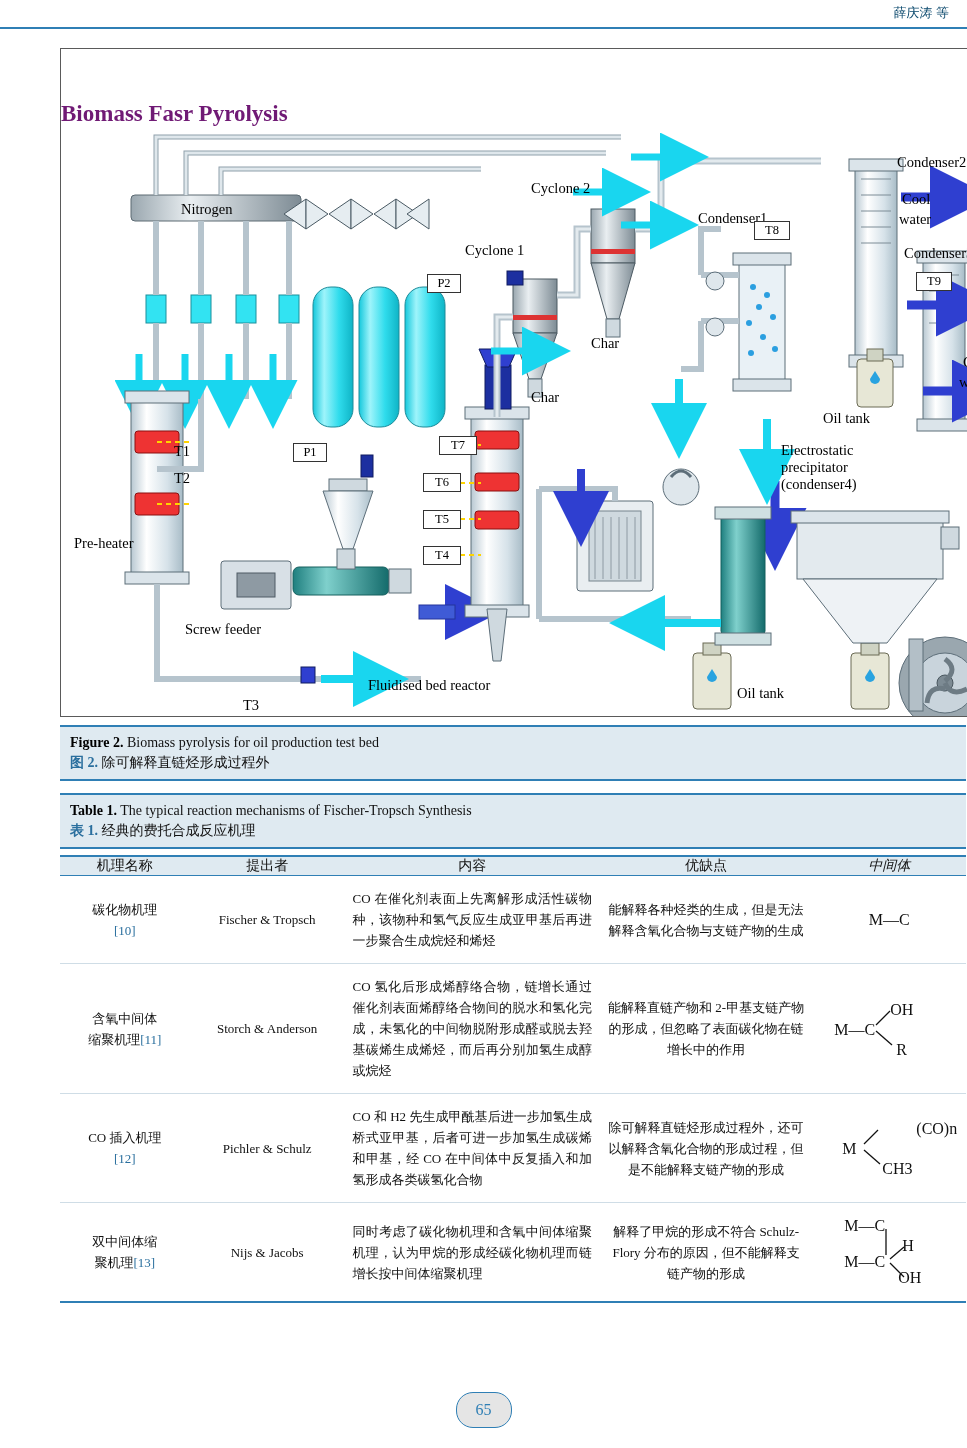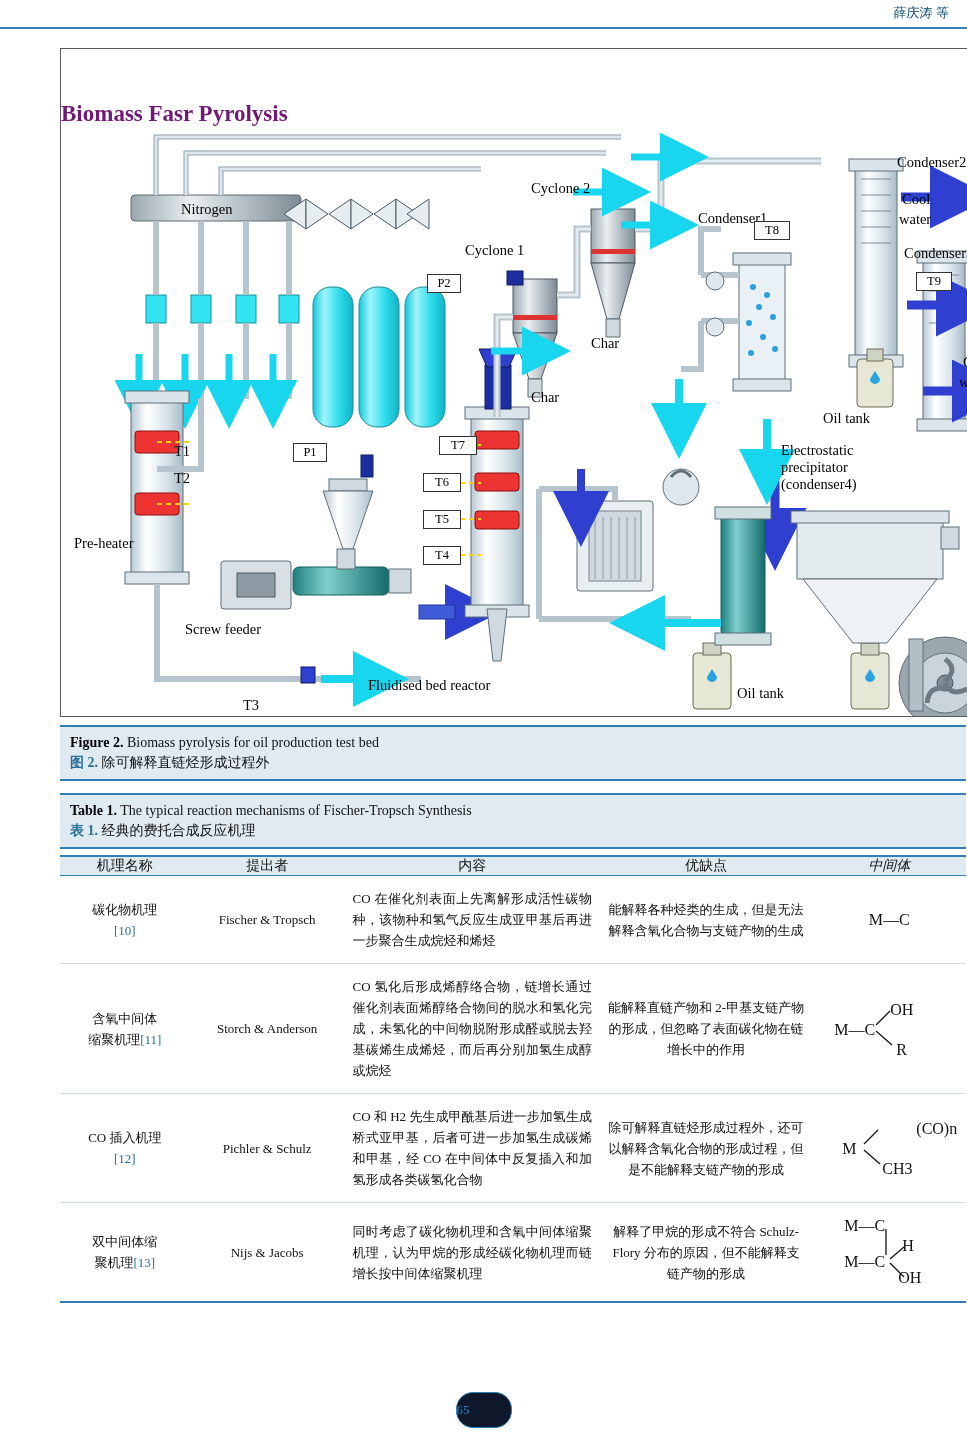--- a/index.html
+++ b/index.html
@@ -64,21 +64,21 @@
   .c-auth{width:150px;}
   .c-cont{width:255px;}
   .c-pros{width:210px;}
   .c-inter{width:150px;font-style:italic;}
   .ref{color:#2a6f9e;}
   .formula{font-family:"Liberation Serif",serif;font-size:16px;line-height:20px;}
   
   .page-num{
     position:absolute;left:50%;transform:translateX(-50%);bottom:20px;
     width:54px;height:34px;border:1.5px solid #2f7fb5;border-radius:17px;
-    background:#0f172a;color:#2f7fb5;font-size:13px;text-align:left;line-height:34px;
+    background:#e5e5e5;color:#2f7fb5;font-size:16px;text-align:center;line-height:34px;
   }
 </style>
 </head>
 <body>
 
 <div class="page-header">
   <div class="header-author">薛庆涛 等</div>
   <div class="header-rule"></div>
 </div>
 

